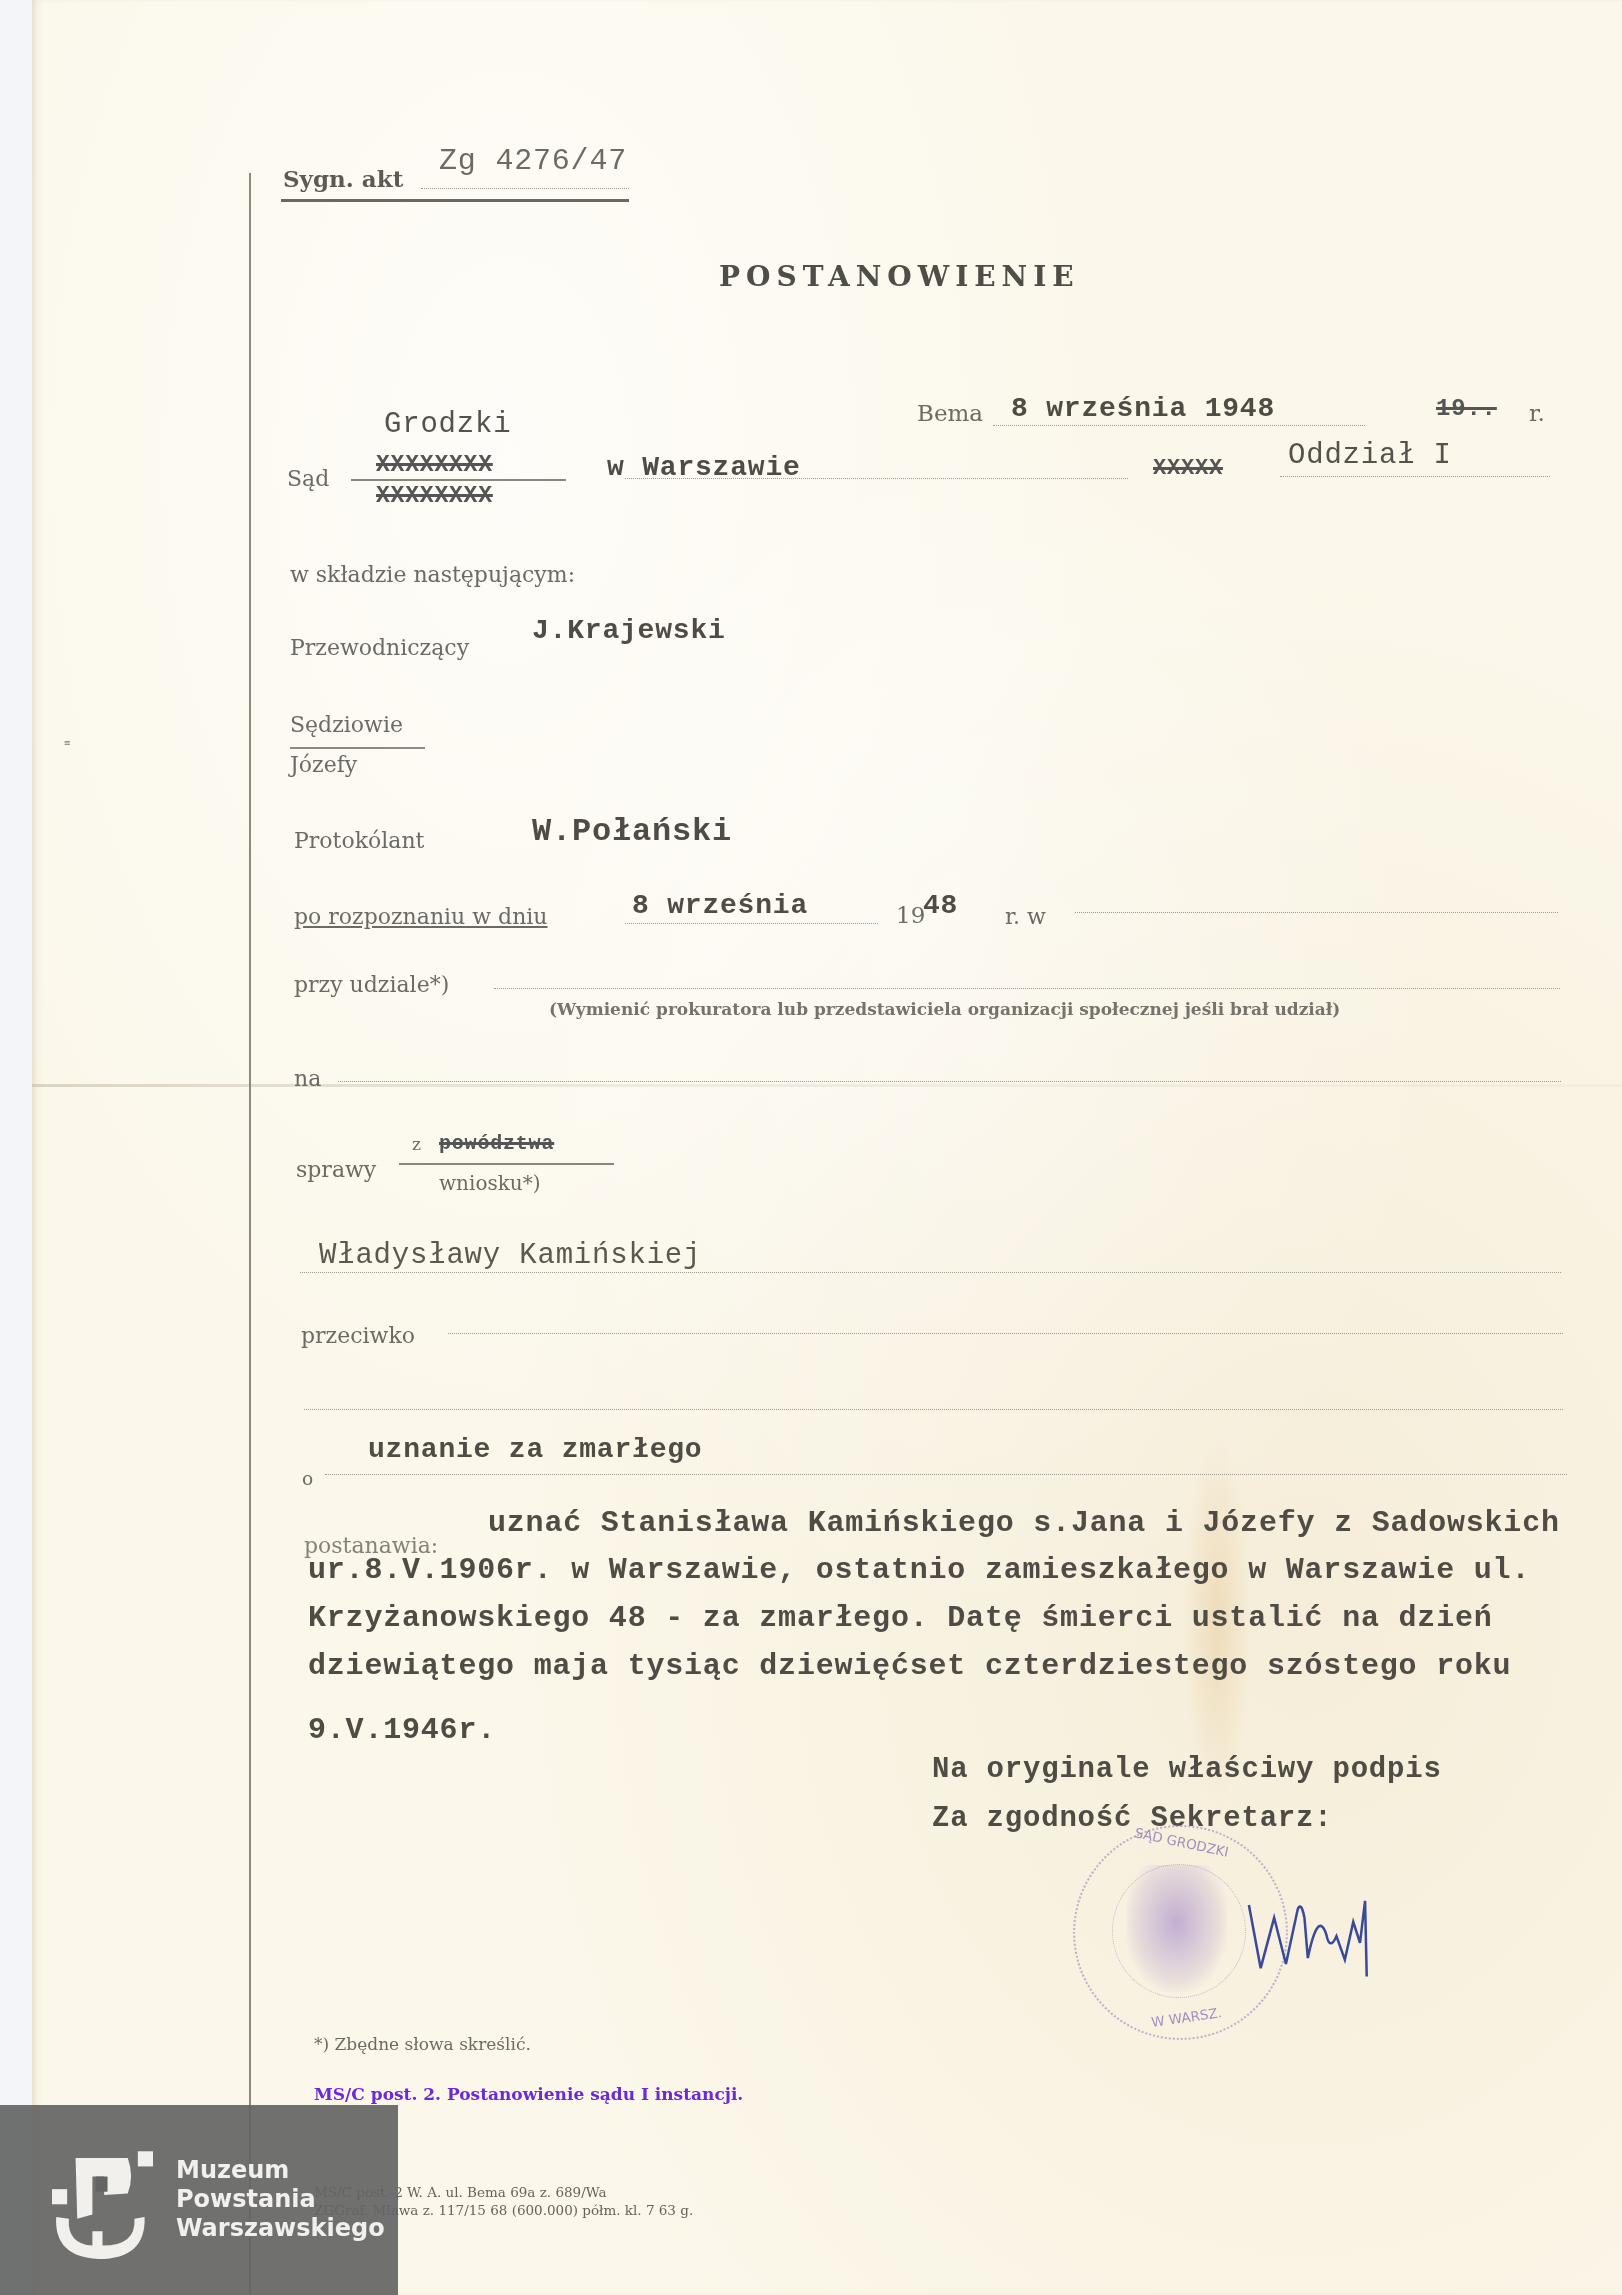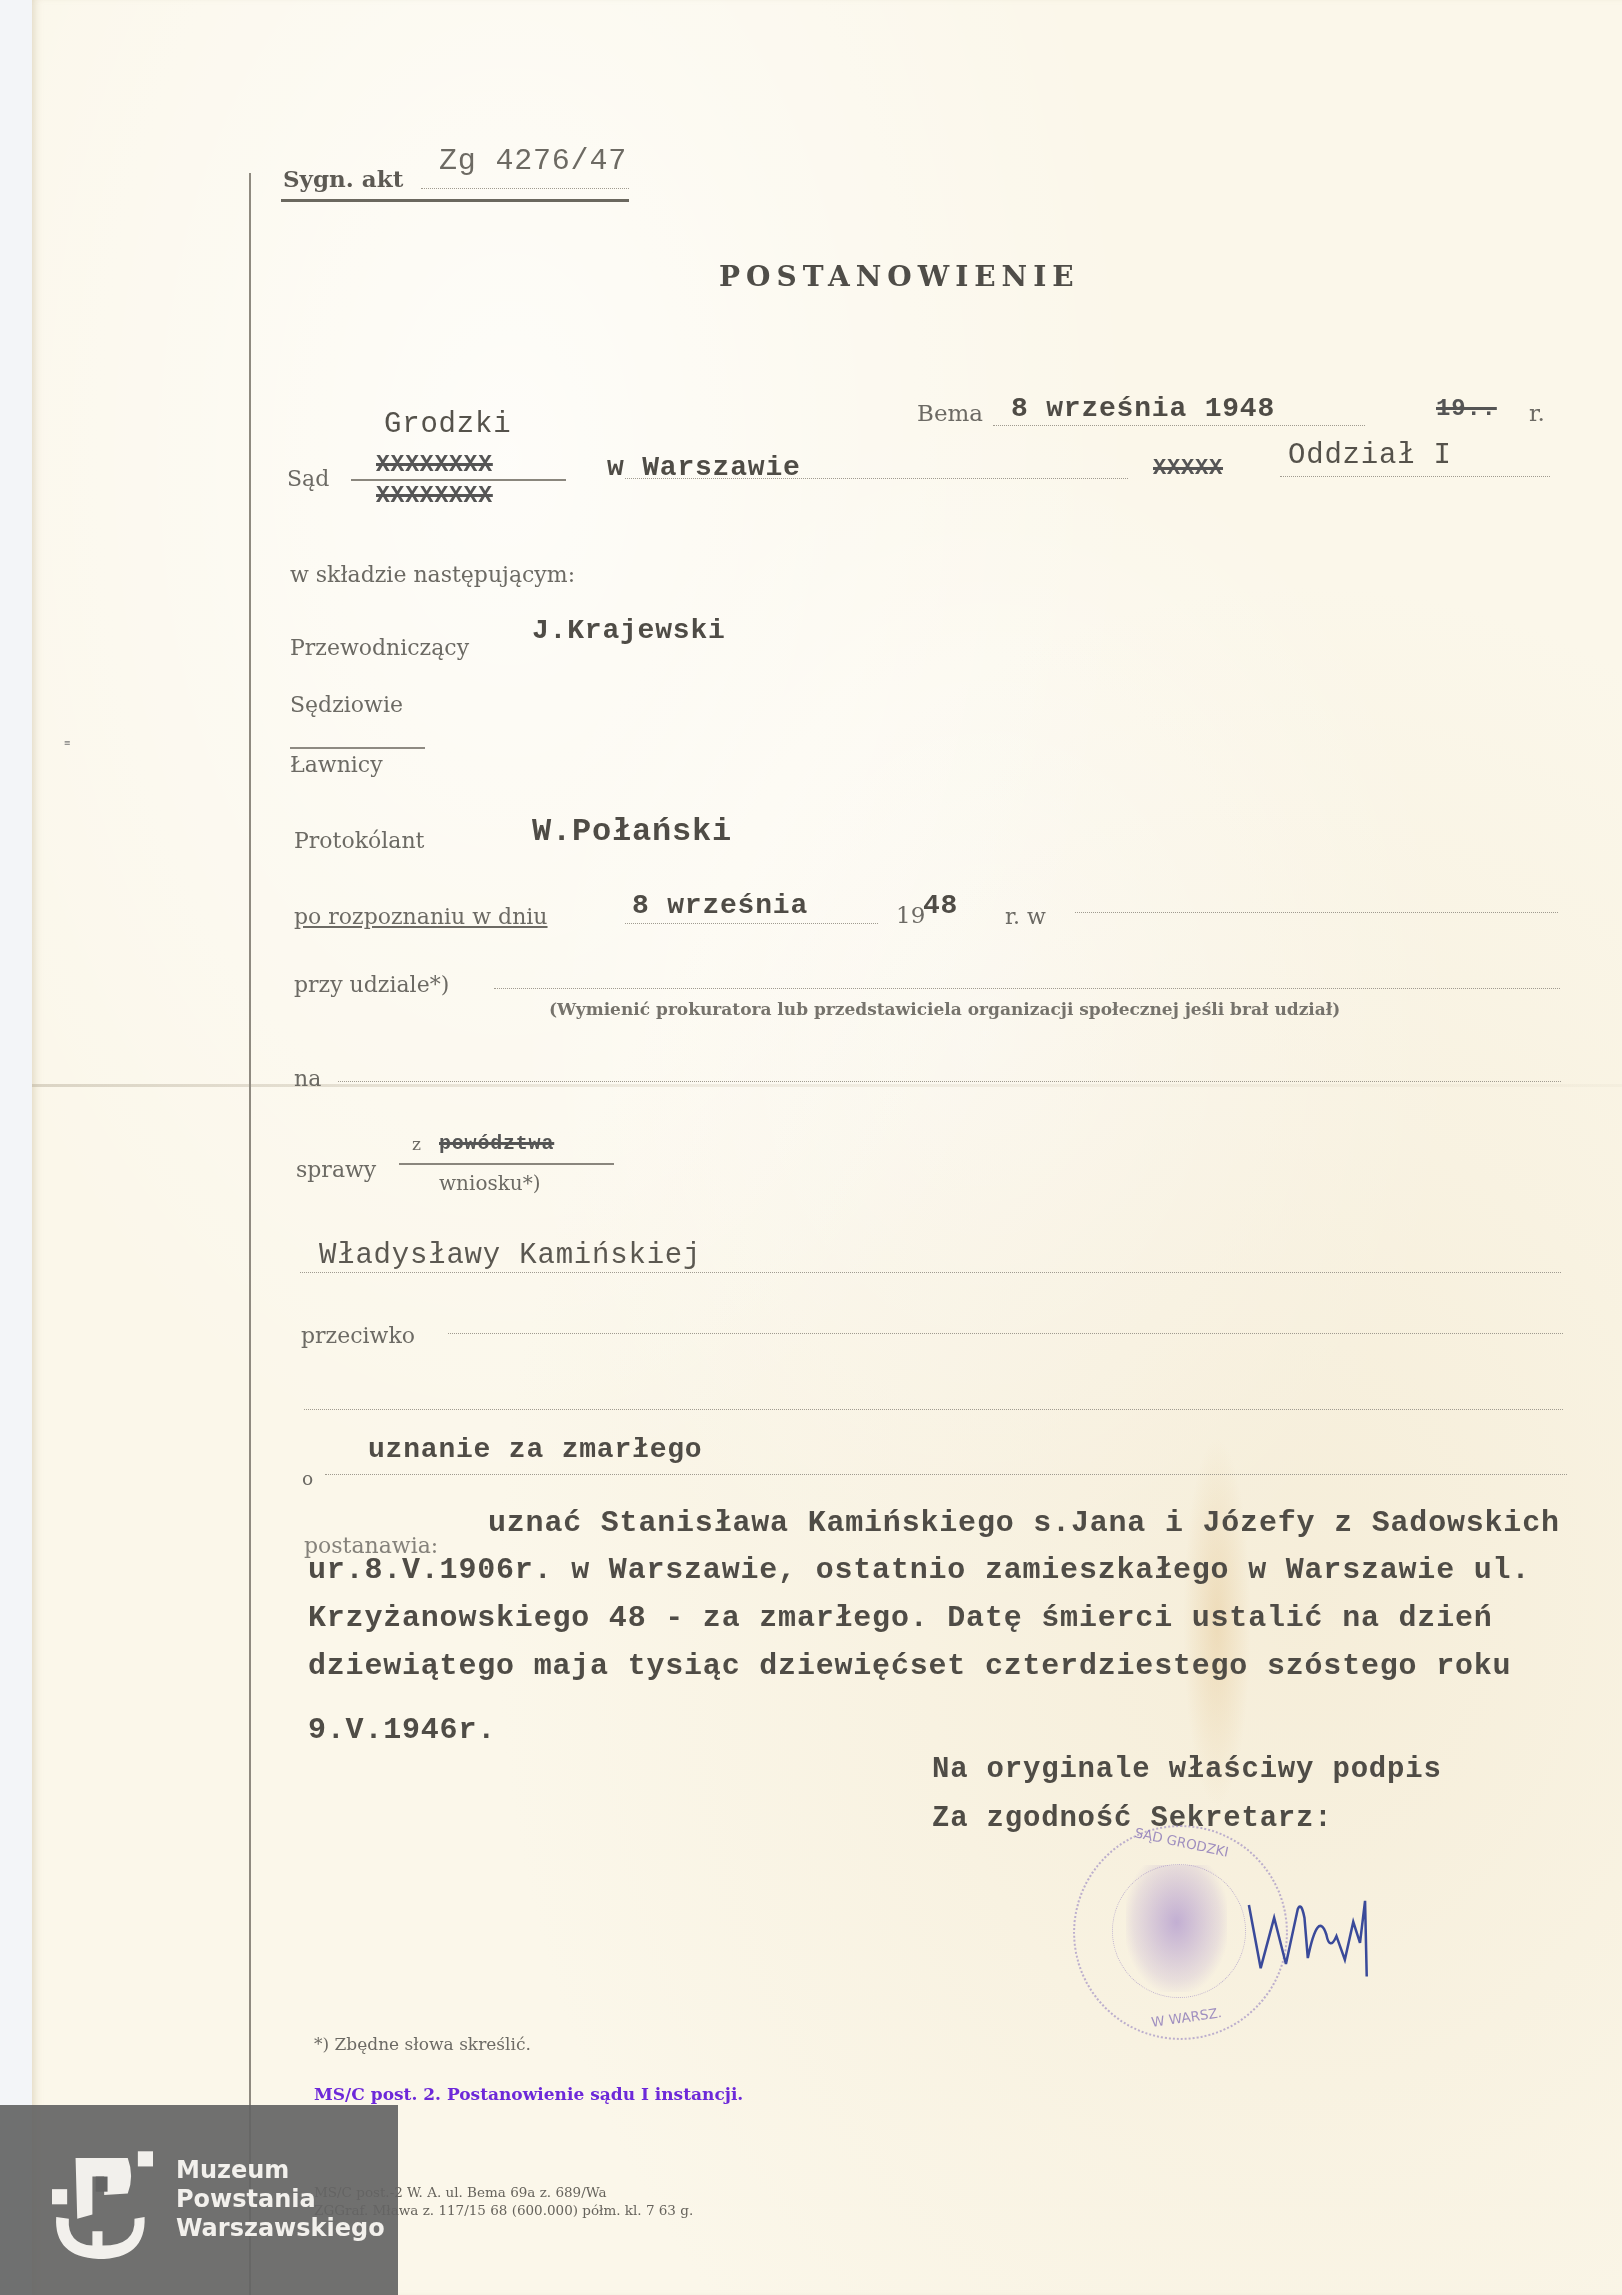--- a/index.html
+++ b/index.html
@@ -115,23 +115,23 @@
 <div class="abs type type-bold" style="left:607px;top:452px;font-size:28px;">w Warszawie</div>
 <div class="dots" style="left:625px;top:478px;width:503px;"></div>
 <div class="abs type struck" style="left:1153px;top:456px;font-size:22px;font-weight:bold;">XXXXX</div>
 <div class="abs type" style="left:1288px;top:439px;font-size:29px;">Oddział I</div>
 <div class="dots" style="left:1280px;top:476px;width:270px;"></div>
 
 <div class="abs serif" style="left:290px;top:562px;font-size:22px;">w składzie następującym:</div>
 <div class="abs serif" style="left:290px;top:635px;font-size:22px;">Przewodniczący</div>
 <div class="abs type type-bold" style="left:532px;top:615px;font-size:28px;text-align:right;">J.Krajewski</div>
 
-<div class="abs serif" style="left:290px;top:692px;font-size:22px;">Sędziowie</div>
+<div class="abs serif" style="left:290px;top:712px;font-size:22px;">Sędziowie</div>
 <div class="solid" style="left:290px;top:747px;width:135px;height:1.7px;background:#8e8a82;"></div>
-<div class="abs serif" style="left:290px;top:752px;font-size:22px;">Ławnicy</div>
+<div class="abs serif" style="left:290px;top:752px;font-size:22px;">Józefy</div>
 
 <div class="abs serif" style="left:294px;top:828px;font-size:22px;">Protokólant</div>
 <div class="abs type type-bold" style="left:532px;top:813px;font-size:32px;">W.Połański</div>
 
 <div class="abs serif" style="left:294px;top:904px;font-size:22px;text-decoration:underline;">po rozpoznaniu w dniu</div>
 <div class="abs type type-bold" style="left:632px;top:890px;font-size:28px;">8 września</div>
 <div class="dots" style="left:625px;top:923px;width:253px;"></div>
 <div class="abs serif" style="left:896px;top:902px;font-size:23px;">19</div>
 <div class="abs type type-bold" style="left:923px;top:890px;font-size:28px;">48</div>
 <div class="abs serif" style="left:1005px;top:904px;font-size:22px;">r. w</div>

